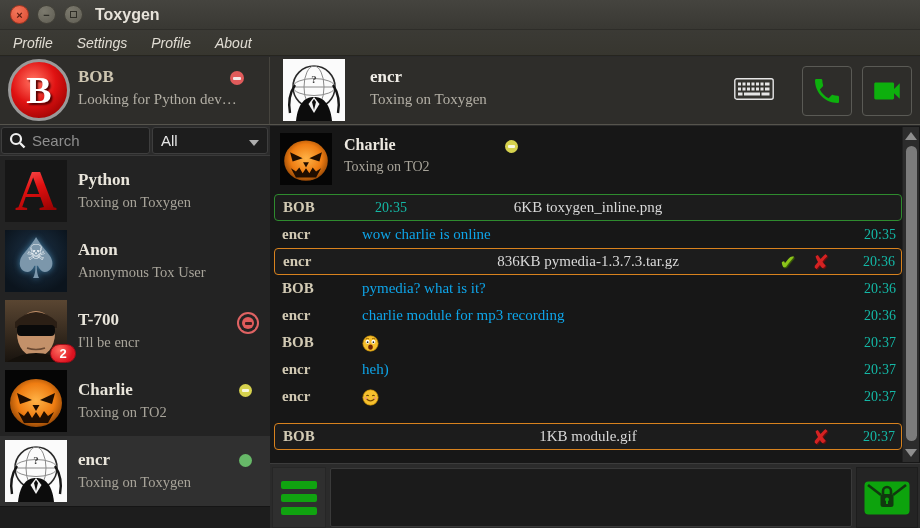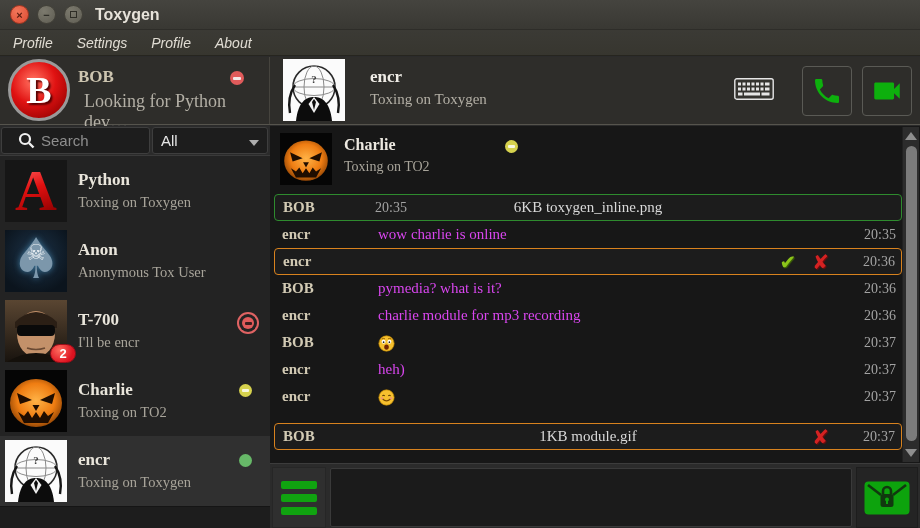--- a/index.html
+++ b/index.html
@@ -33,37 +33,37 @@
   
   .header { position:absolute; left:0; top:57px; width:920px; height:68px; background:#2e2d2a; border-bottom:1px solid #56544d; display:flex; }
   .self-box { width:270px; height:100%; position:relative; border-right:1px solid #46443e; }
   .avatar-self {
     position:absolute; left:8px; top:2px; width:62px; height:62px; border-radius:50%;
     background:radial-gradient(circle at 40% 35%, #ff6a5a 5%, #e01212 45%, #8f0000 90%);
     border:3px solid #9a9a9a; display:flex; align-items:center; justify-content:center;
   }
   .avatar-self span { font-family:"Liberation Serif", serif; font-weight:bold; font-size:38px; color:#fff; text-shadow:2px 2px 2px #500; }
   .self-name { position:absolute; left:78px; top:10px; font-family:"Liberation Serif", serif; font-weight:bold; font-size:17px; color:#cdc5b0; }
-  .self-status-msg { position:absolute; left:84px; top:34px; font-family:"Liberation Serif", serif; font-size:18px; color:#b3afa5; }
+  .self-status-msg { position:absolute; left:78px; top:34px; font-family:"Liberation Serif", serif; font-size:15px; color:#b3afa5; }
   .peer-box { flex:1; position:relative; }
   .avatar-encr { position:absolute; left:13px; top:2px; width:62px; height:62px; }
   .peer-name { position:absolute; left:100px; top:10px; font-family:"Liberation Serif", serif; font-weight:bold; font-size:17px; color:#efece6; }
   .peer-status-msg { position:absolute; left:100px; top:34px; font-family:"Liberation Serif", serif; font-size:15px; color:#b3afa5; }
   .header-buttons { display:flex; align-items:center; padding-right:8px; }
   .kb-wrap { margin-right:18px; }
   .round-btn {
     width:50px; height:50px; border:1px solid #5a5a55; border-radius:4px;
     display:flex; align-items:center; justify-content:center; margin-left:10px; background:transparent;
   }
   
   .left-panel { position:absolute; left:0; top:126px; width:270px; height:402px; background:#232323; }
   .search-row { display:flex; height:30px; background:#2b2b2b; border-bottom:1px solid #3a3a3a; }
   .search-box {
     flex:1; display:flex; align-items:center; background:#1d1d1d;
-    border:1px solid #3e3e3e; border-radius:3px; margin:1px 2px 1px 1px; padding-left:16px;
+    border:1px solid #3e3e3e; border-radius:3px; margin:1px 2px 1px 1px; padding-left:7px;
   }
   .search-box input {
     background:transparent; border:none; outline:none; color:#d6d6d6;
     font-size:15px; width:100px; margin-left:6px; font-family:"Liberation Sans", sans-serif;
   }
   .search-box input::placeholder { color:#8e8e8e; }
   .filter-box {
     width:116px; display:flex; align-items:center; background:#1d1d1d;
     border:1px solid #3e3e3e; border-radius:3px; margin:1px 2px 1px 0; padding:0 8px;
     color:#e6e6e6; font-size:15px; position:relative;
@@ -117,23 +117,23 @@
   .chat-peer-avatar { position:absolute; left:0; top:0; width:52px; height:52px; }
   .chat-peer-name { position:absolute; left:64px; top:3px; font-family:"Liberation Serif", serif; font-weight:bold; font-size:16px; color:#ece8e0; }
   .chat-peer-status-msg { position:absolute; left:64px; top:26px; font-family:"Liberation Serif", serif; font-size:14px; color:#a8a49a; }
   .chat-peer-st { position:absolute; left:225px; top:7px; }
   .messages { position:absolute; left:4px; top:68px; width:628px; }
   .msg-row { position:relative; display:flex; align-items:center; height:27px; font-family:"Liberation Serif", serif; }
   .msg-row.file { border-radius:4px; background:#1c1c1c; }
   .msg-row.file.done { border:1px solid #2e8b2e; }
   .msg-row.file.pending { border:1px solid #d8821e; }
   .msg-sender { width:88px; padding-left:8px; font-weight:bold; font-size:15px; color:#d2cab4; flex:none; }
-  .msg-text { flex:1; font-size:15px; color:#d946ef;margin-left:16px; }
+  .msg-text { flex:1; font-size:15px; color:#0ea5e9; }
   .file-label { position:absolute; left:0; right:0; text-align:center; font-size:15px; color:#d9d9d9; }
-  .msg-time { width:50px; padding-right:6px; text-align:right; font-size:14px; color:#a3a3a3; flex:none; }
+  .msg-time { width:50px; padding-right:6px; text-align:right; font-size:14px; color:#14b8a6; flex:none; }
   .msg-actions { display:flex; gap:16px; margin-left:auto; margin-right:22px; z-index:2; }
   .act-accept { font-size:20px; font-weight:bold; color:#8cc41a; text-shadow:1px 1px 1px #3f6605; line-height:20px; cursor:default; font-family:"DejaVu Sans", sans-serif;}
   .act-decline { font-size:20px; font-weight:bold; color:#d42222; text-shadow:1px 1px 1px #6d0d0d; line-height:20px; cursor:default; font-family:"DejaVu Sans", sans-serif;}
   .gap-before { margin-top:13px; }
   .smiley { display:inline-block; width:17px; height:17px; vertical-align:middle; }
   
   .composer { position:absolute; left:270px; top:463px; width:650px; height:65px; background:#2b2b2b; border-top:1px solid #3c3c3c; display:flex; }
   .menu-btn { width:54px; height:61px; margin:3px 2px 0 2px; background:#2f2f2f; border:1px solid #262626; display:flex; flex-direction:column; justify-content:center; align-items:center; gap:5px; }
   .menu-btn .bar { width:36px; height:8px; background:#10a310; border-radius:2px; }
   .msg-input { flex:1; margin:4px 3px 1px 2px; background:#1b1b1b; border:1px solid #3a3a3a; border-radius:2px; color:#ddd; font-size:15px; padding:4px 8px; outline:none; font-family:"Liberation Serif", serif; resize:none;}
@@ -362,20 +362,21 @@
       </div>
 
       <div class="msg-row">
         <div class="msg-sender">encr</div>
         <div class="msg-text">wow charlie is online</div>
         <div class="msg-time">20:35</div>
       </div>
 
       <div class="msg-row file pending">
         <div class="msg-sender">encr</div>
+        <div class="file-label">836KB pymedia-1.3.7.3.tar.gz</div>
         <div class="msg-actions">
           <span class="act-accept">✔</span>
           <span class="act-decline">✘</span>
         </div>
         <div class="msg-time">20:36</div>
       </div>
 
       <div class="msg-row">
         <div class="msg-sender">BOB</div>
         <div class="msg-text">pymedia? what is it?</div>

